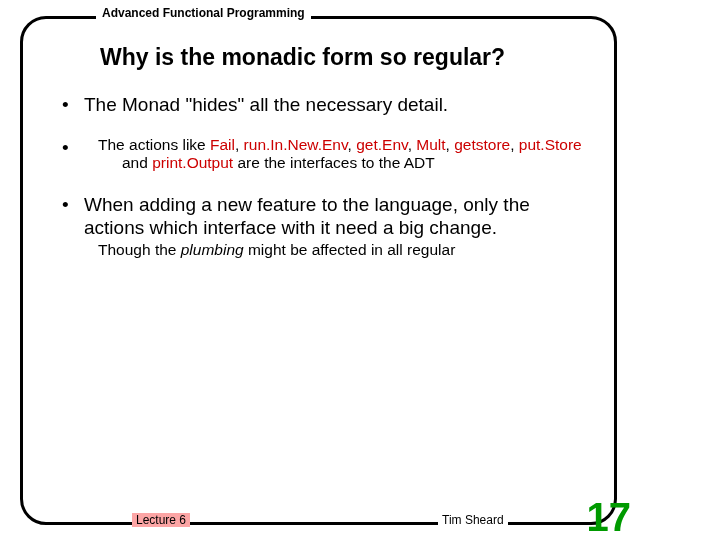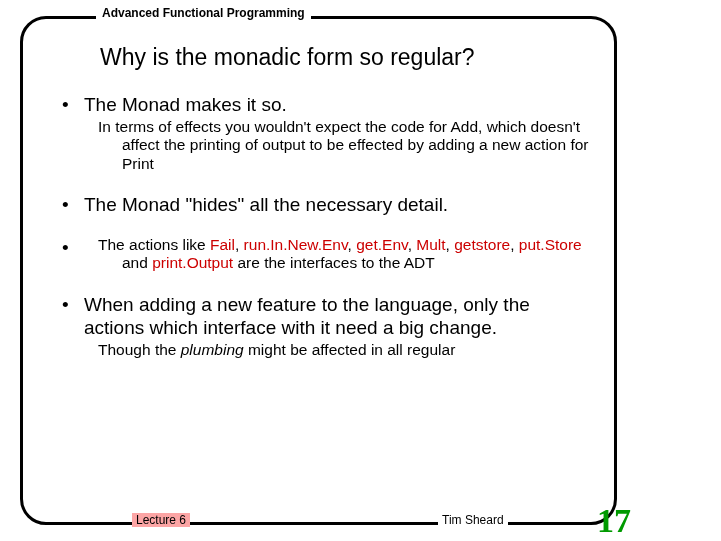--- a/index.html
+++ b/index.html
@@ -39,21 +39,21 @@
     font-family: Arial, sans-serif;
   }
   .content {
     position: absolute;
     left: 48px;
     right: 48px;
     top: 44px;
     bottom: 56px;
   }
   .title {
-    font-weight: normal;
+    font-weight: bold;
     font-size: 23px;
     color: #000;
     margin: 0 0 22px 52px;
   }
   ul.bullets {
     list-style: none;
     padding: 0;
     margin: 0;
   }
   ul.bullets > li {
@@ -106,45 +106,39 @@
     bottom: 10px;
     font-size: 12px;
     background: #fff;
     padding: 0 4px;
     font-family: Arial, sans-serif;
   }
   .page-number {
     position: absolute;
     right: 6px;
     bottom: -3px;
-    font-size: 34px;
+    font-size: 40px;
     font-weight: bold;
     color: #009a00;
-    font-family: Liberation Serif, serif;
+    font-family: Liberation Sans, sans-serif;
   }
 </style>
 </head>
 <body>
 
 <div class="slide">
   <div class="frame"></div>
 
   <div class="header-label">Advanced Functional Programming</div>
 
   <div class="content">
     <h1 class="title">Why is the monadic form so regular?</h1>
 
     <ul class="bullets">
 
-      <li>
-        <span>The Monad makes it so.</span>
-        <span class="subtext">
-          <span class="indent-hang">In terms of effects you wouldn't expect the code for Add, which doesn't affect the printing of output to be effected by adding a new action for Print</span>
-        </span>
-      </li>
 
       <li>
         <span>The Monad  "hides" all the necessary detail.</span>
       </li>
 
       <li>
         <span class="subtext">
           <span class="indent-hang">
             <span>The actions like </span><span class="red">Fail</span><span>, </span><span class="red">run.In.New.Env</span><span>, </span><span class="red">get.Env</span><span>, </span><span class="red">Mult</span><span>, </span><span class="red">getstore</span><span>, </span><span class="red">put.Store</span><span> and </span><span class="red">print.Output</span><span> are the interfaces to the ADT</span>
           </span>

